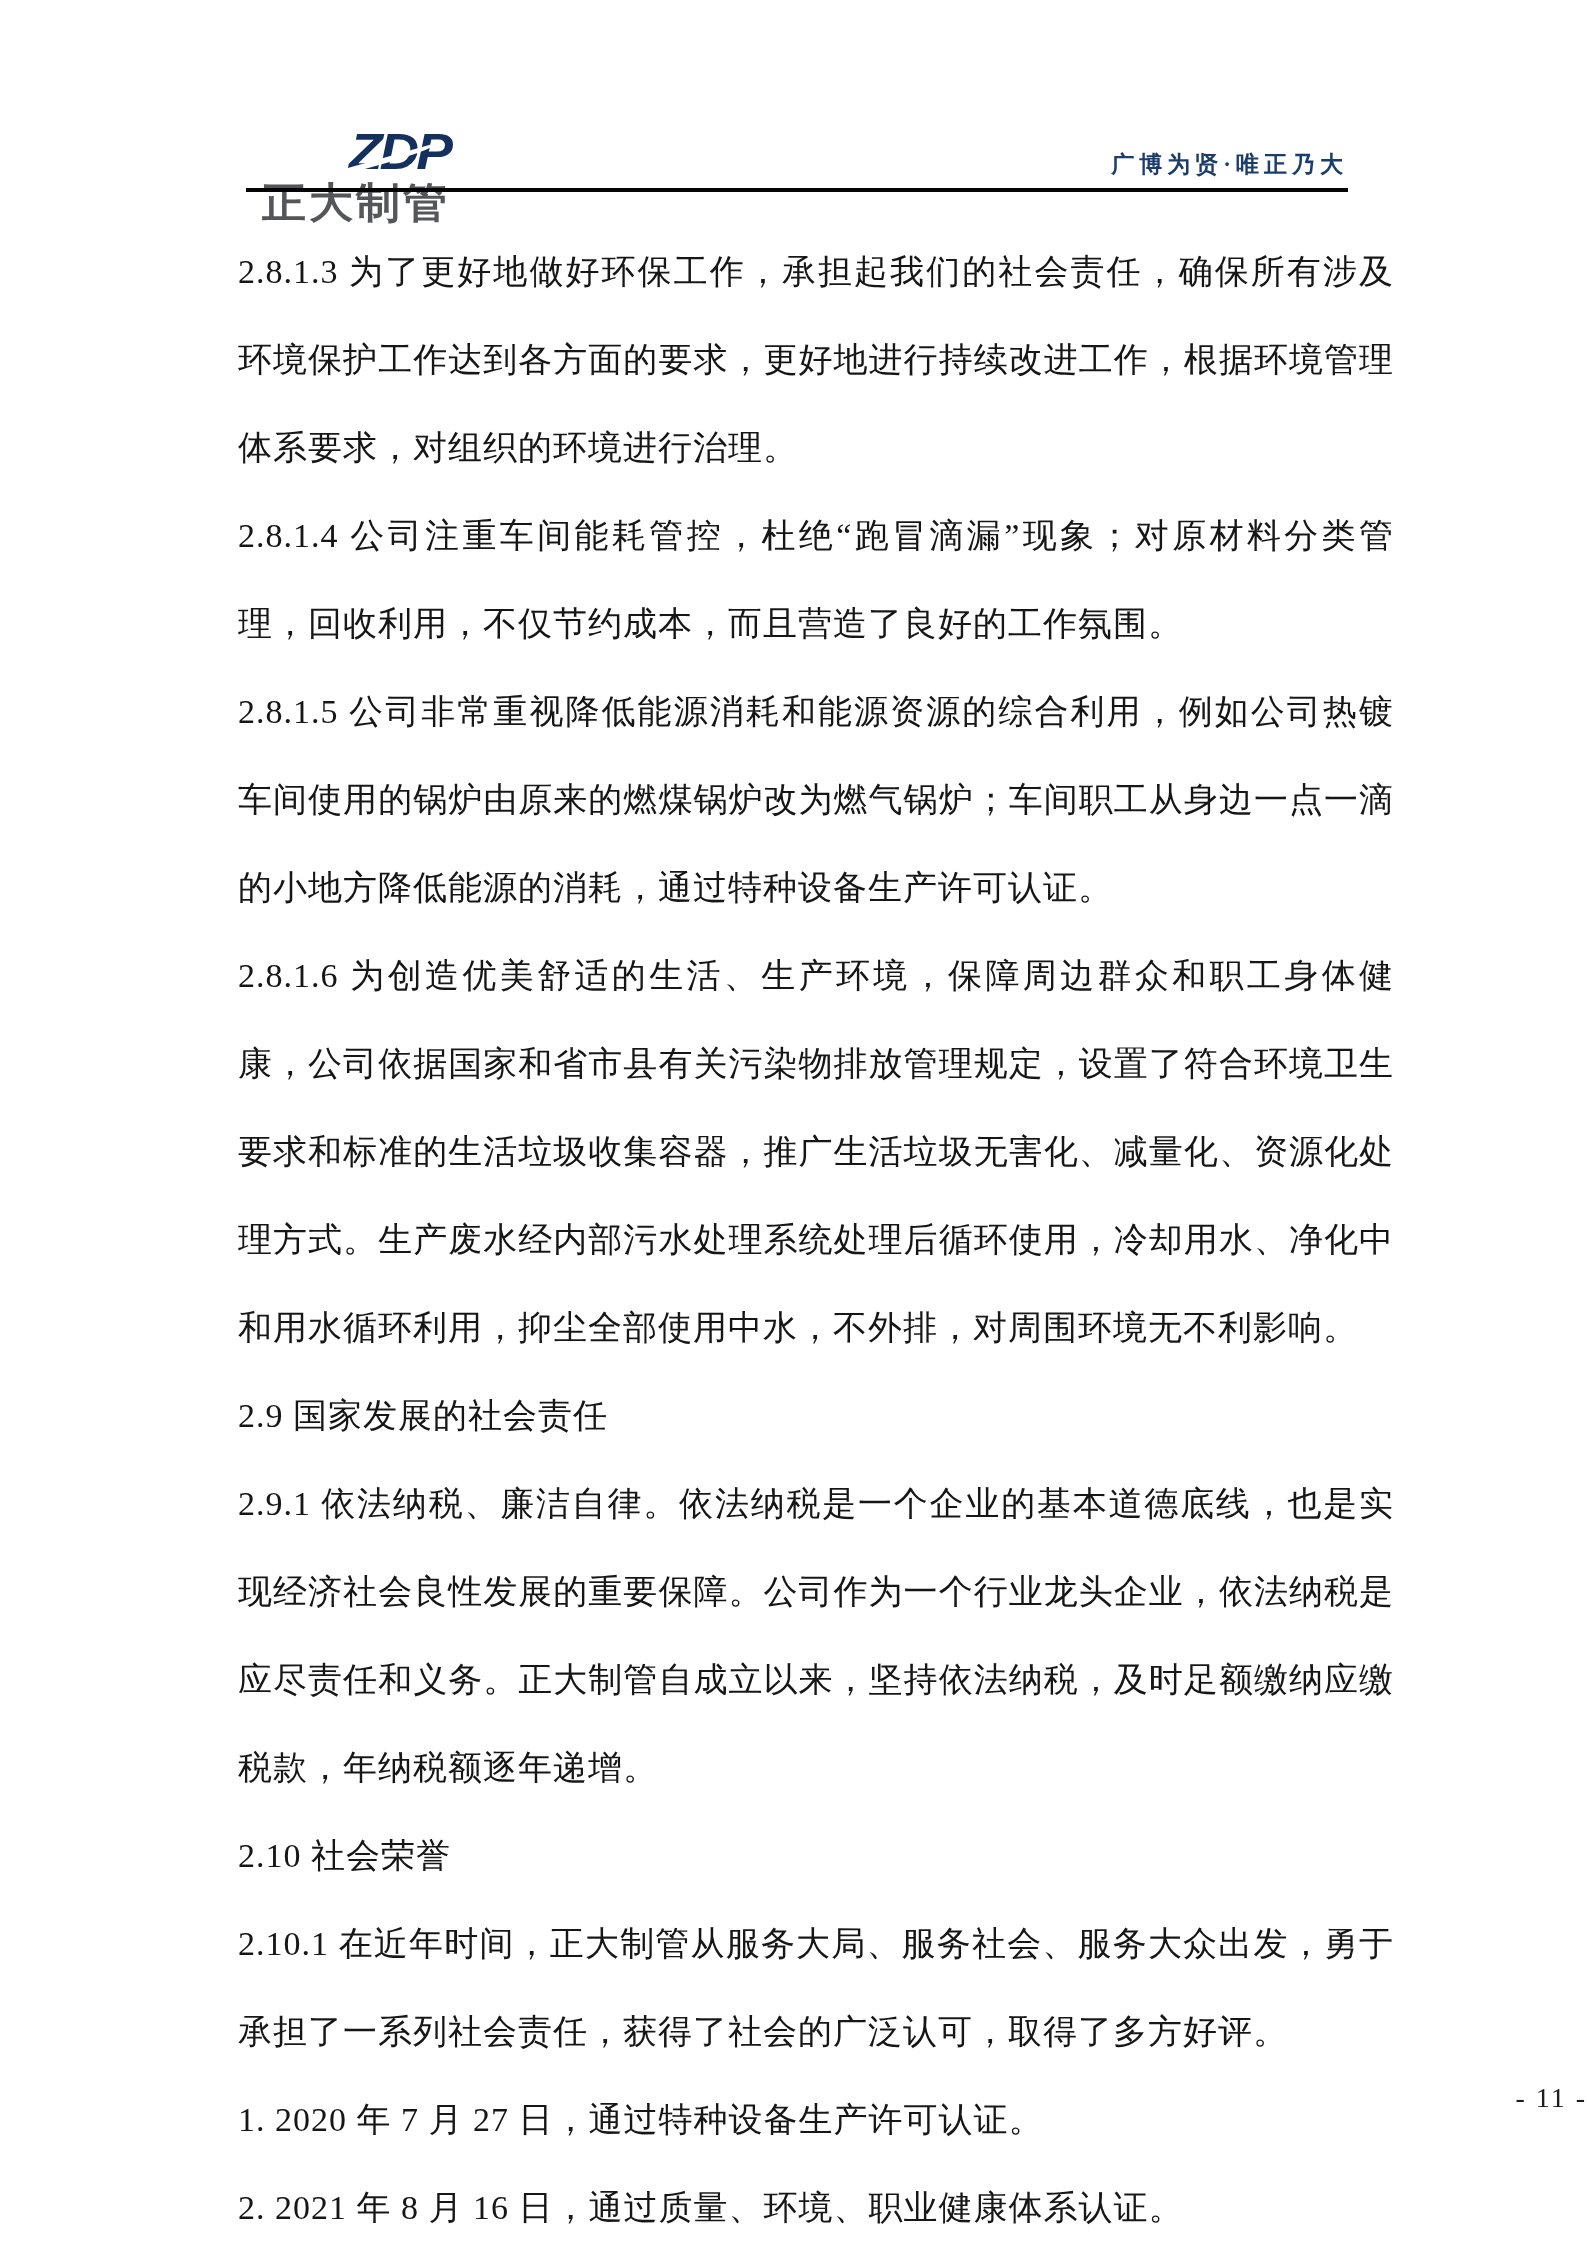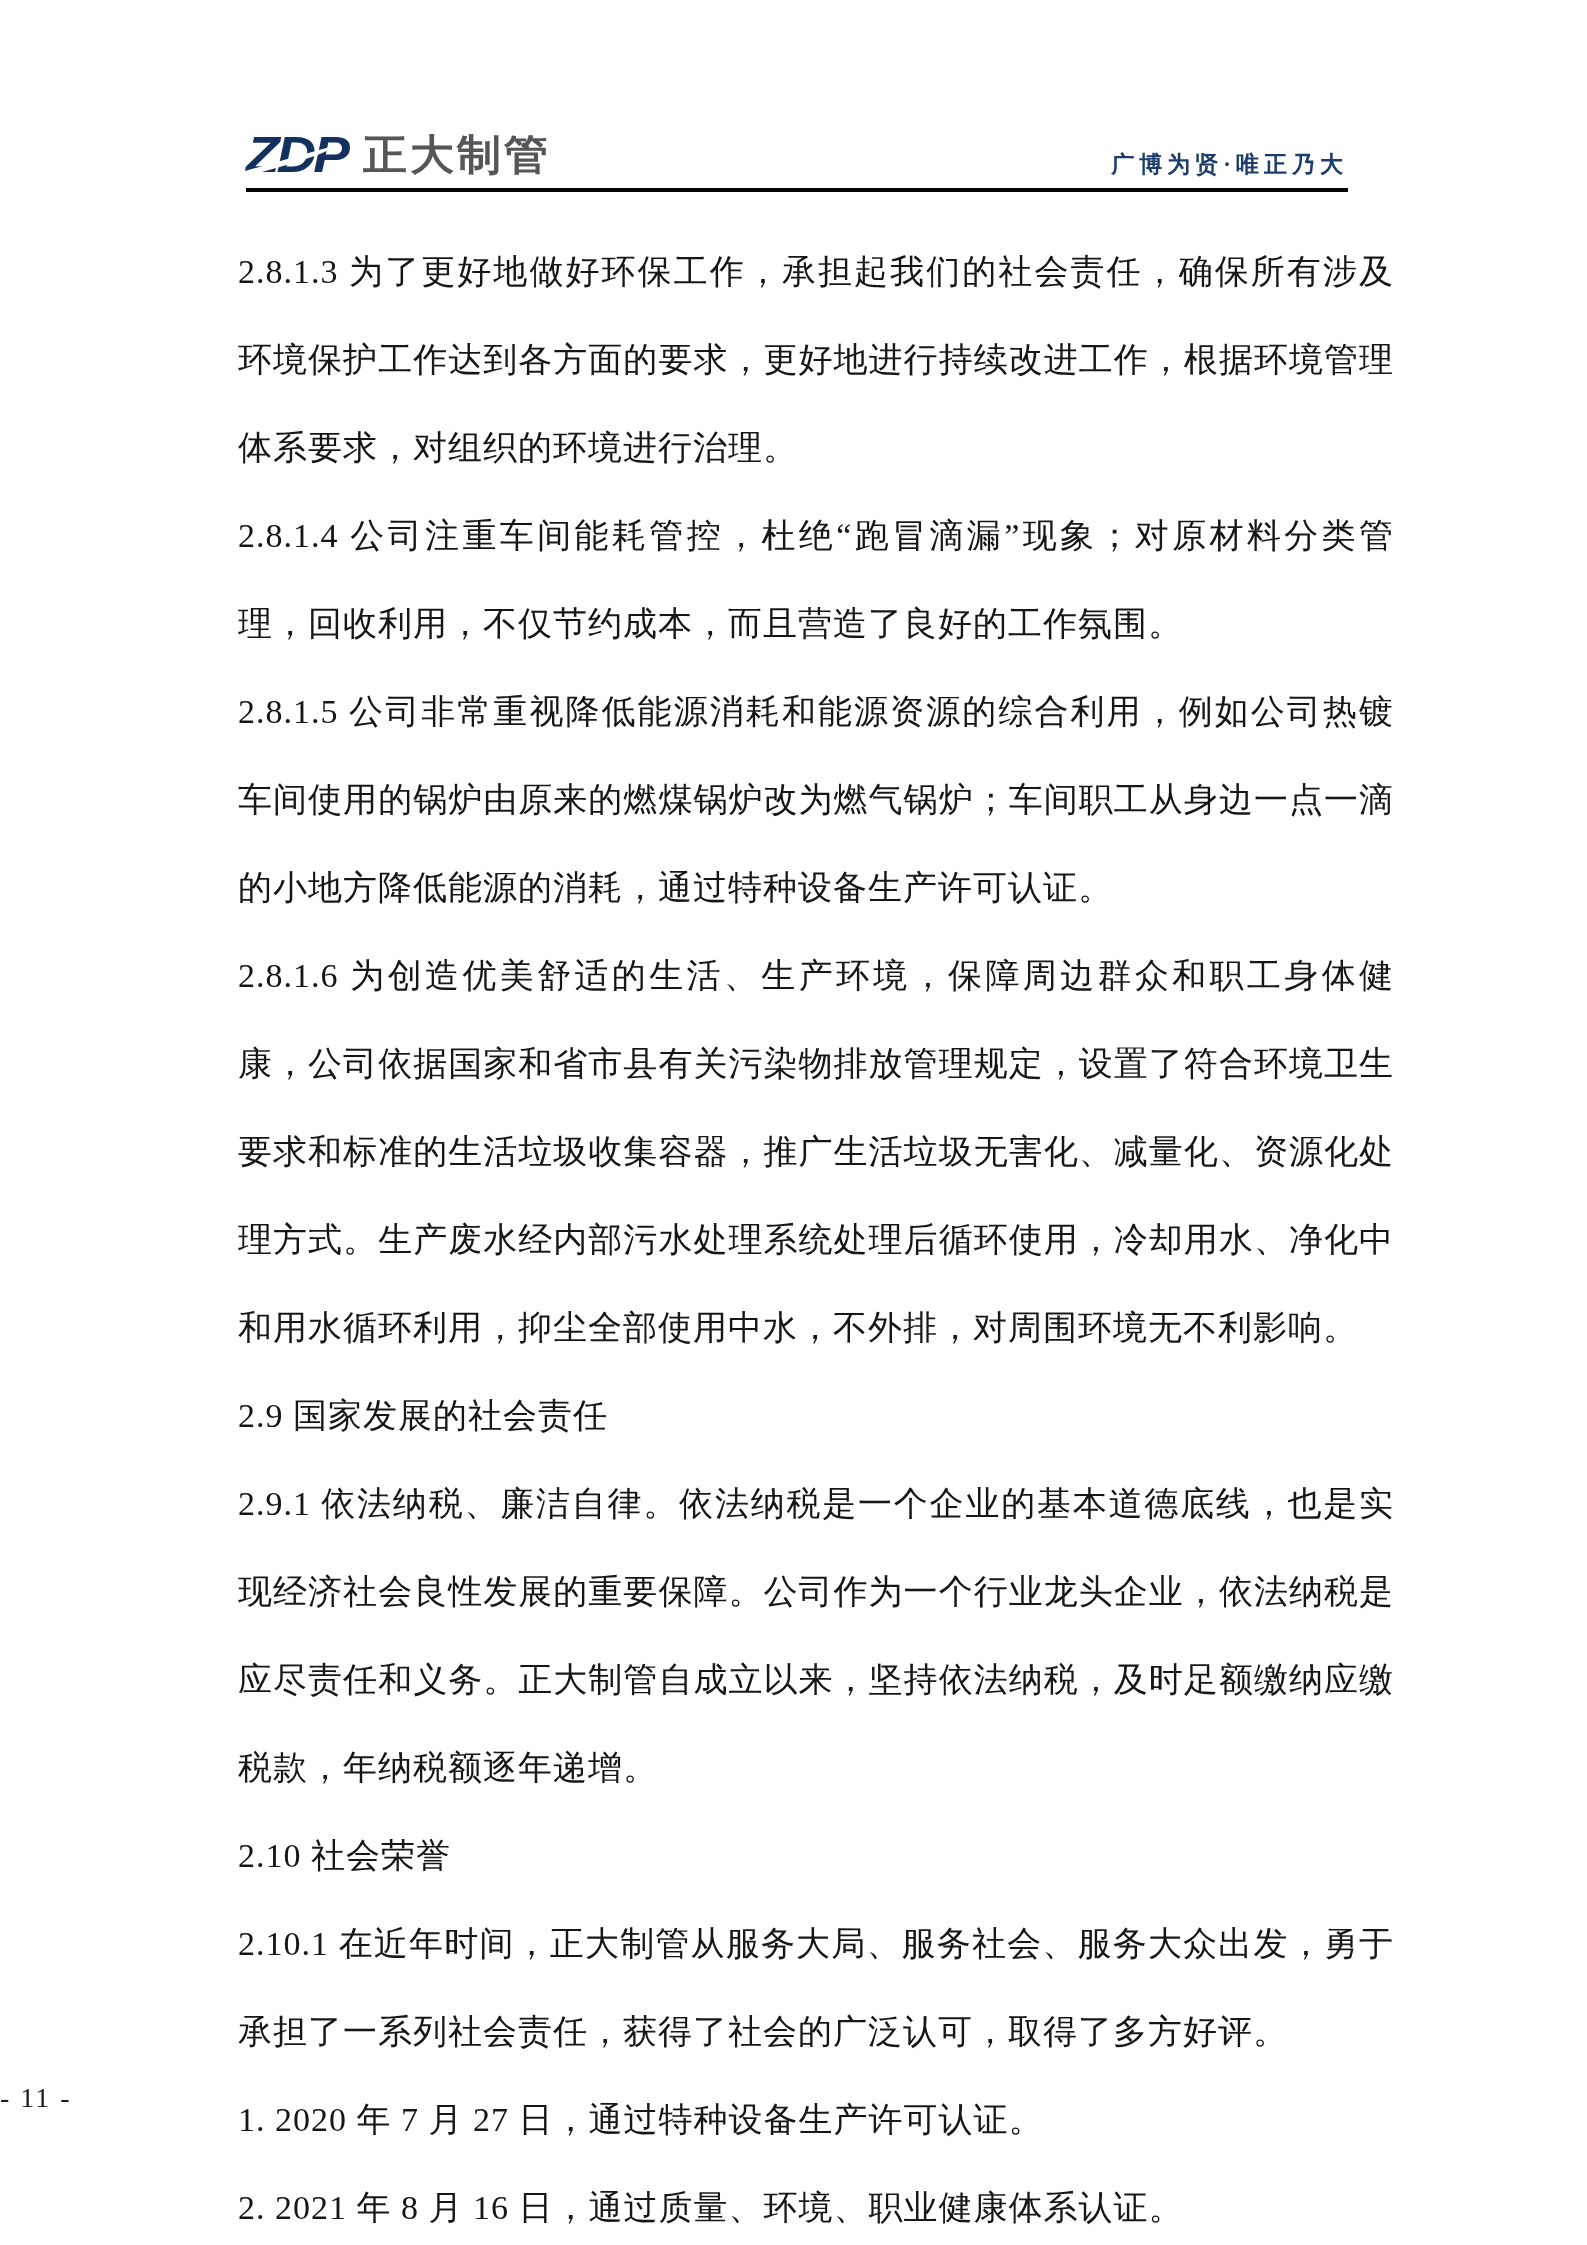--- a/index.html
+++ b/index.html
@@ -13,22 +13,23 @@
     font-family: "Liberation Serif", "DejaVu Serif", serif;
   }
 
   
   .logo-row {
     position: absolute;
     left: 246px;
     top: 130px;
     height: 50px;
     display: flex;
-    align-items: center;
+    align-items: flex-end;
     white-space: nowrap;
+    flex-direction: column;
   }
   .logo-zdp {
     position: relative;
     display: inline-block;
     font-family: "Liberation Sans", "DejaVu Sans", sans-serif;
     font-weight: 900;
     font-style: italic;
     font-size: 55px;
     line-height: 44px;
     letter-spacing: -3px;
@@ -88,21 +89,21 @@
     text-align-last: left;
     letter-spacing: 1px;
   }
 
   
   .footer {
     position: absolute;
     left: 0;
     top: 2082px;
     width: 100%;
-    text-align: left;
+    text-align: right;
     font-size: 28px;
     color: #1d1d1d;
     letter-spacing: 2px;
   }
 </style>
 </head>
 <body>
 
 <div class="page">
 

